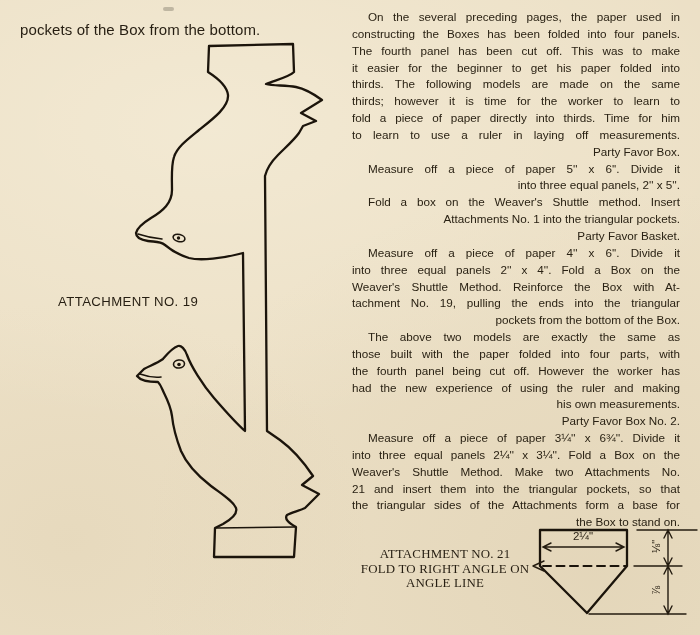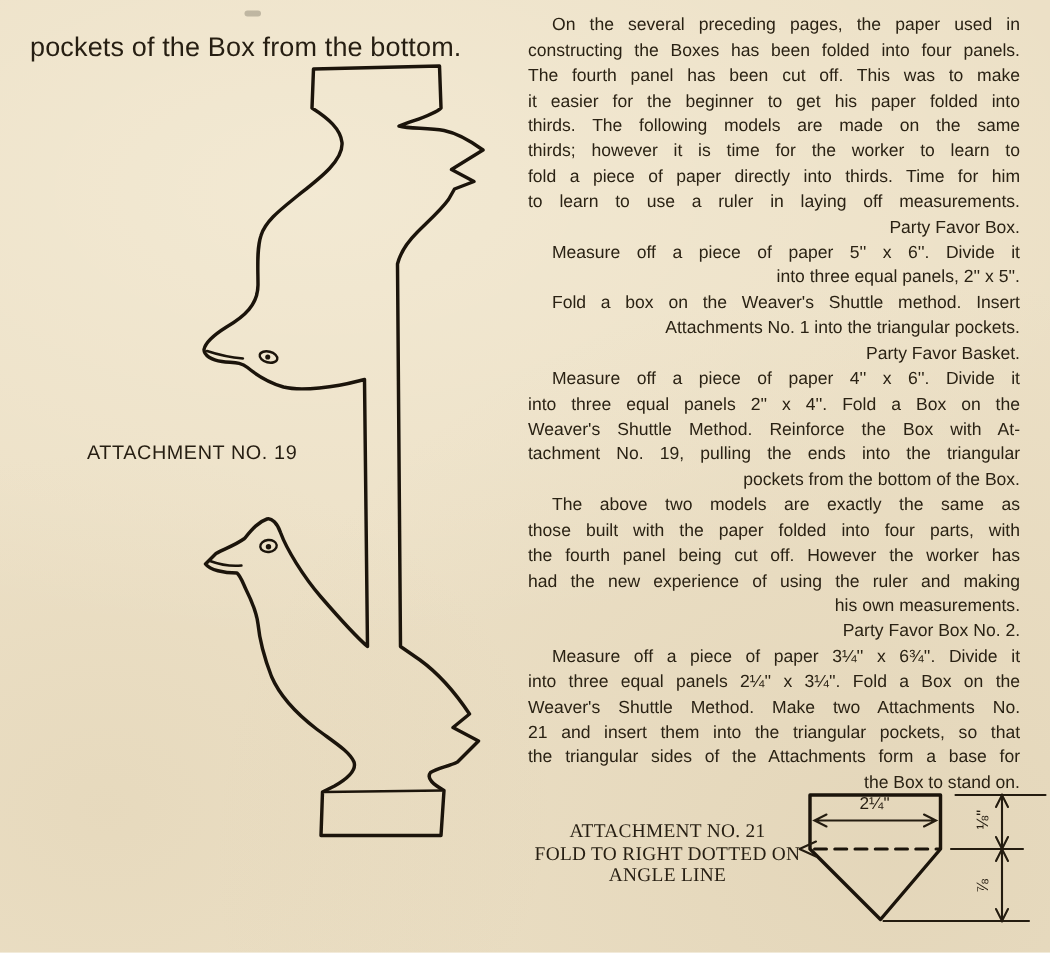--- a/index.html
+++ b/index.html
@@ -4,21 +4,21 @@
 <style>
   html,body{margin:0;padding:0;}
   body{width:700px;height:635px;position:relative;overflow:hidden;
        font-family:"Liberation Sans",sans-serif;}
   .page{position:absolute;inset:0;background:#ece0c6;
         background-image:
           radial-gradient(ellipse 900px 500px at 30% 20%, rgba(255,250,235,.35), rgba(0,0,0,0) 60%),
           radial-gradient(ellipse 700px 600px at 85% 90%, rgba(190,170,130,.18), rgba(0,0,0,0) 65%),
           radial-gradient(ellipse 500px 400px at 10% 85%, rgba(200,180,140,.15), rgba(0,0,0,0) 60%);}
   .txt{position:absolute;color:#261e12;}
-  .toplft{left:20px;top:21px;font-size:18px;letter-spacing:.1px;}
+  .toplft{left:20px;top:21px;font-size:15px;letter-spacing:.1px;}
   .fig19lbl{left:58px;top:294px;width:150px;font-size:13.2px;letter-spacing:.4px;}
   .bodycol{left:352px;top:9px;width:328px;font-size:11.7px;line-height:16.85px;color:#2a2214;}
   .bline{height:16.85px;overflow:hidden;text-align:right;}
   .jl{text-align:justify;text-align-last:justify;}
   .ind{text-indent:16px;}
   .caption{left:352px;top:547px;width:186px;text-align:center;
            font-size:12.9px;line-height:14.6px;letter-spacing:.2px;}
   .caption div{white-space:nowrap;font-family:Liberation Serif, serif;}
   .dimw{left:556px;top:530px;width:54px;text-align:center;font-size:11.5px;}
   .dimrot{font-size:11px;text-align:center;transform:rotate(-90deg);}
@@ -118,21 +118,21 @@
                M 664 606 L 668 614 L 672 606"></path>
     </g>
   </svg>
 
   <div class="txt dimw">2¼"</div>
   <div class="txt dimrot dimtop">⅛"</div>
   <div class="txt dimrot dimbot">⅞</div>
 
   <div class="txt caption">
     <div>ATTACHMENT NO. 21</div>
-    <div>FOLD TO RIGHT DOTTED ON</div>
+    <div>FOLD TO RIGHT ANGLE ON</div>
     <div>ANGLE LINE</div>
   </div>
 
   <div class="txt bodycol">
       <div class="bline jl ind">On the several preceding pages, the paper used in</div>
       <div class="bline jl">constructing the Boxes has been folded into four panels.</div>
       <div class="bline jl">The fourth panel has been cut off. This was to make</div>
       <div class="bline jl">it easier for the beginner to get his paper folded into</div>
       <div class="bline jl">thirds. The following models are made on the same</div>
       <div class="bline jl">thirds; however it is time for the worker to learn to</div>

